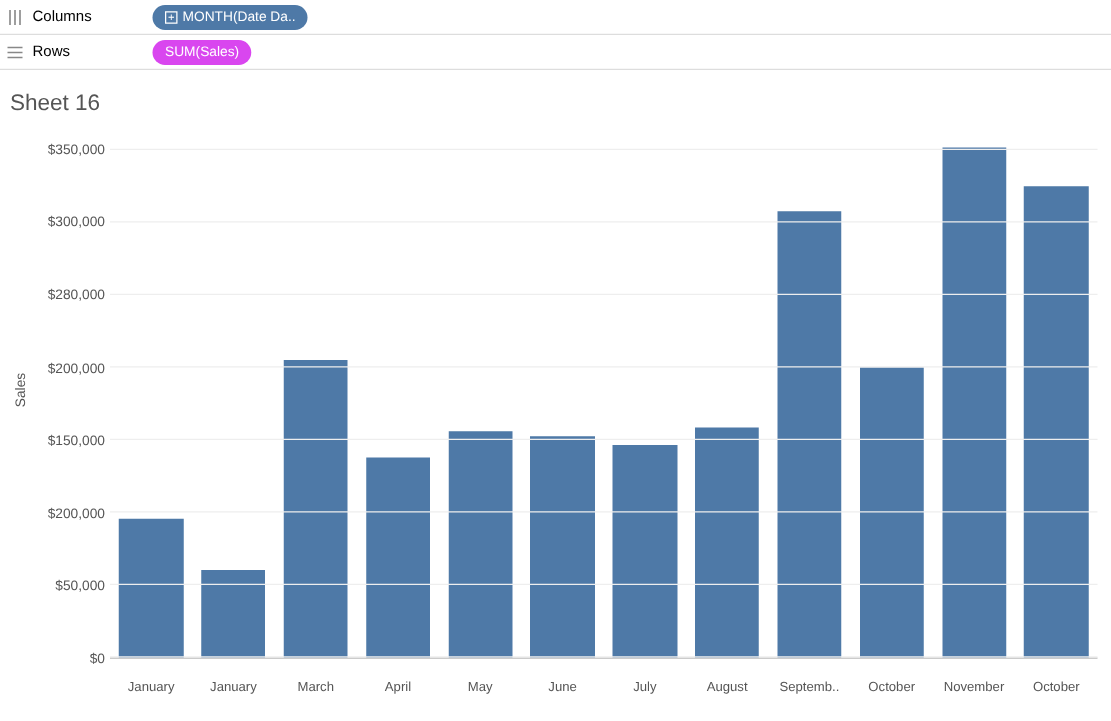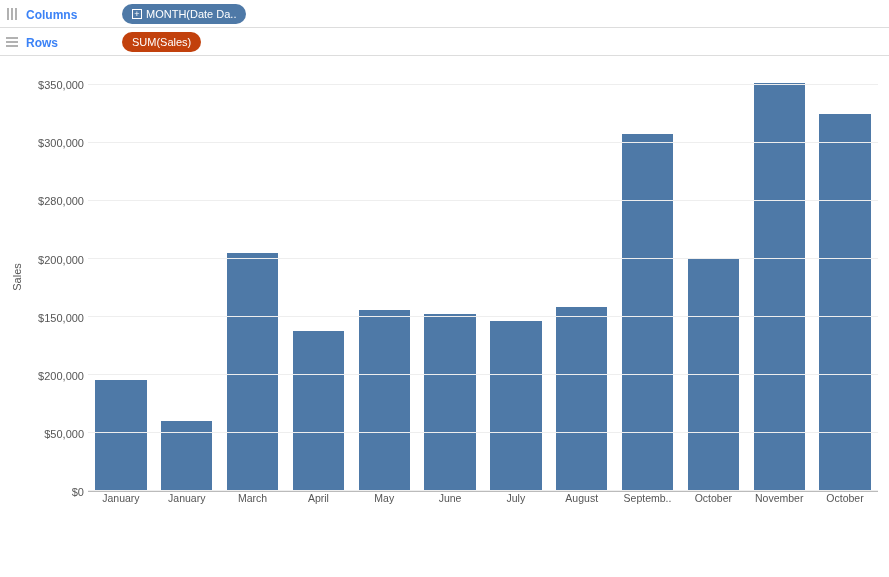--- a/index.html
+++ b/index.html
@@ -1,39 +1,39 @@
 <!DOCTYPE html>
 <html><head>
 <meta charset="utf-8">
 <style>
   * { box-sizing: border-box; margin: 0; padding: 0; }
   body { font-family: Arial, Helvetica, sans-serif; width: 889px; height: 577px; background: #fff; color: #333; }
   .shelf-row { display: flex; align-items: center; height: 28px; border-bottom: 1px solid #ddd; padding-left: 4px; }
-  .shelf-label { display: flex; align-items: flex-end; width: 110px; font-size: 12px; color: #3b82f6; font-weight: bold; }
+  .shelf-label { display: flex; align-items: flex-start; width: 110px; font-size: 12px; color: #000000; }
   .shelf-icon { width: 16px; height: 16px; margin-right: 6px; display: inline-flex; align-items: center; justify-content: center; }
   .pill { display: inline-flex; align-items: center; height: 20px; padding: 0 10px; border-radius: 10px; font-size: 11px; color: #fff; margin-left: 8px; }
   .pill-blue { background: #4e79a7; }
-  .pill-green { background: #c2410c; }
+  .pill-green { background: #d946ef; }
   .pill .plus { display:inline-block; width:10px; height:10px; border:1px solid #fff; text-align:center; line-height:8px; font-size:9px; margin-right:4px; }
   .sheet-area { padding: 6px 8px 0 8px; }
   .sheet-title { font-size: 18px; font-weight: normal; color: #555; margin: 10px 0 4px 0; }
   .chart-wrap { position: relative; width: 870px; height: 470px; }
   .chart-title { text-align: center; font-size: 12px; color: #555; height: 20px; line-height: 20px; }
   .plot-row { display: flex; height: 430px; }
   .y-axis-label { width: 18px; display:flex; align-items:center; justify-content:center; }
   .y-axis-label span { transform: rotate(-90deg); font-size: 11px; color:#555; white-space:nowrap; }
   .y-ticks { width: 62px; position: relative; }
   .y-tick { position:absolute; right:4px; font-size:11px; color:#555; transform: translateY(50%); }
   .plot { flex:1; position:relative; border-bottom:1px solid #bbb; }
   .grid-line { position:absolute; left:0; right:0; border-top:1px solid #eee; }
   .bars { position:absolute; left:0; right:0; bottom:0; top:0; display:flex; }
   .bar-slot { flex:1; display:flex; align-items:flex-end; justify-content:center; }
   .bar { width: 78%; background:#4e79a7; }
   .x-labels { display:flex; margin-left:80px; }
-  .x-label { flex:1; text-align:center; font-size:10.5px; color:#555; padding-top:0; white-space:nowrap; overflow:hidden; }
+  .x-label { flex:1; text-align:center; font-size:10.5px; color:#555; padding-top:17px; white-space:nowrap; overflow:hidden; }
 </style>
 </head>
 <body>
 
 <div class="shelf-row">
   <div class="shelf-label">
     <span class="shelf-icon">
       <svg width="14" height="14" viewBox="0 0 14 14">
           <g stroke="#888" stroke-width="1.3">
             <line x1="3" y1="1" x2="3" y2="13"></line>
@@ -62,20 +62,21 @@
         </svg>
     </span>
     <span>Rows</span>
   </div>
   <div class="pill pill-green">
     <span>SUM(Sales)</span>
   </div>
 </div>
 
 <div class="sheet-area">
+  <div class="sheet-title">Sheet 16</div>
   <div class="chart-wrap">
     <div class="plot-row">
       <div class="y-axis-label">
         <span>Sales</span>
       </div>
       <div class="y-ticks" id="y-ticks">
           <div class="y-tick" style="bottom: 0%;">$0</div>
           <div class="y-tick" style="bottom: 13.5135%;">$50,000</div>
           <div class="y-tick" style="bottom: 27.027%;">$200,000</div>
           <div class="y-tick" style="bottom: 40.5405%;">$150,000</div>

